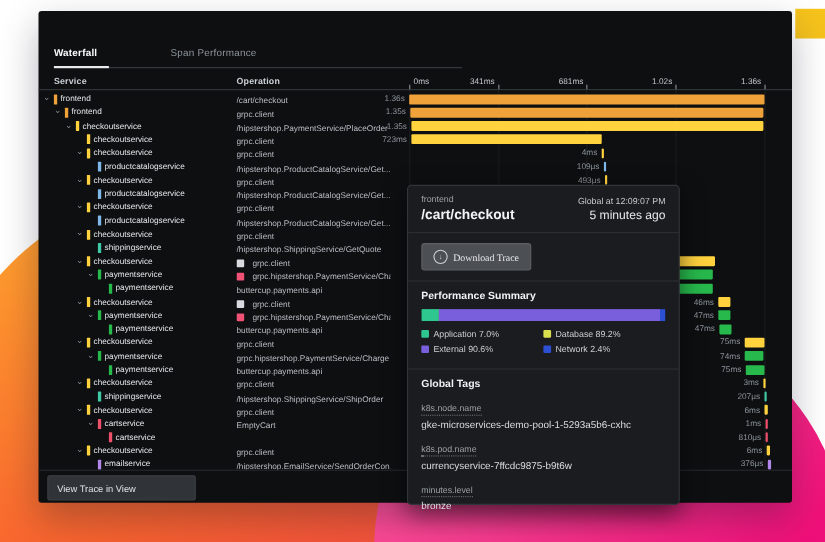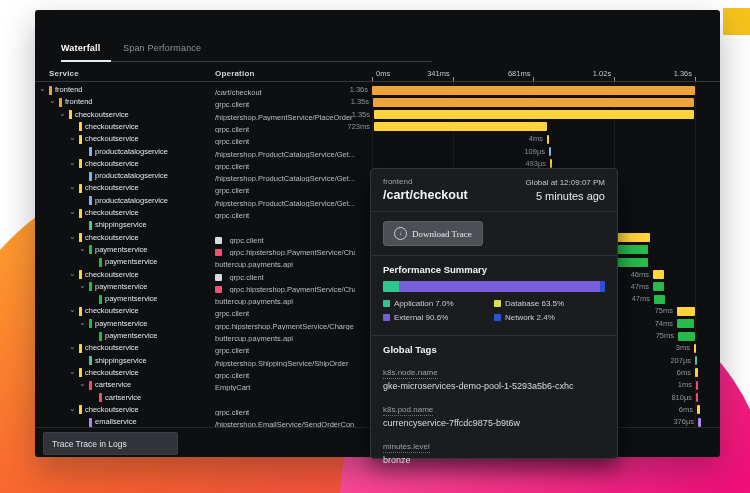--- a/index.html
+++ b/index.html
@@ -9,24 +9,24 @@
   .bg-circle{position:absolute;border-radius:50%;z-index:0;}
   .bg-circle.orange{left:-65px;top:165px;width:510px;height:510px;
     background:linear-gradient(160deg,#ff9f2e 10%,#f8622f 55%,#ef3a4e 90%);}
   .bg-circle.pink{left:340px;top:285px;width:430px;height:430px;
     background:linear-gradient(135deg,#ff4f9a 20%,#ef0f78 70%);}
   .yellow-square{position:absolute;left:723px;top:8px;width:27px;height:27px;background:#f6c31c;z-index:0;}
   
   .panel{position:absolute;left:35px;top:10px;width:685px;height:447px;background:#0d0f11;
          z-index:1;border-radius:3px;box-shadow:0 14px 34px rgba(20,20,40,.30);}
   
-  .tabs{position:absolute;left:12px;top:30px;width:100%;height:22px;}
+  .tabs{position:absolute;left:0;top:30px;width:100%;height:22px;}
   .tab{position:absolute;top:3px;font-size:9px;letter-spacing:.2px;cursor:pointer;}
   .tab.active{color:#fff;font-weight:700;}
-  .tab.inactive{color:#8d949b;}
+  .tab.inactive{color:#8d949b;margin-left:44px;}
   .tabs-baseline{position:absolute;left:14px;top:21px;width:371px;height:1px;background:#3a3e42;}
   .tab-underline{position:absolute;left:14px;top:20px;width:50px;height:2px;background:#e8eaec;}
   
   .cols{position:absolute;left:0;top:52px;width:100%;height:19px;border-bottom:1px solid #35393d;}
   .col-label{position:absolute;bottom:3px;font-size:8px;font-weight:600;color:#cdd2d6;letter-spacing:.2px;}
   .ruler-tick{position:absolute;bottom:0;width:1px;height:4px;background:#8d9298;}
   .ruler-label{position:absolute;bottom:3px;font-size:7.5px;color:#c3c7cb;}
   .ruler-label.ra{width:48px;text-align:right;}
   
   .rows{position:absolute;left:0;top:71px;width:100%;height:346px;overflow:hidden;}
@@ -214,20 +214,24 @@
     <span class="opw">
       
       <span class="op">grpc.client</span>
     </span>
 
   </div>
       <div class="row" style="top: 138.3px;">
 
     <span class="ind" style="left: 54px; background: rgb(63, 201, 164);"></span>
     <span class="svc" style="left: 60px;">shippingservice</span>
+    <span class="opw">
+      
+      <span class="op">/hipstershop.ShippingService/GetQuote</span>
+    </span>
 
   </div>
       <div class="row" style="top: 150.6px;">
     <span class="caret" style="left: 34px;">⌄</span>
     <span class="ind" style="left: 44px; background: rgb(255, 210, 62);"></span>
     <span class="svc" style="left: 50px;">checkoutservice</span>
     <span class="opw">
       <span class="opicon inferred"></span>
       <span class="op">grpc.client</span>
     </span>
@@ -391,21 +395,21 @@
     <span class="opw">
       
       <span class="op">/hipstershop.EmailService/SendOrderCon...</span>
     </span>
     <span class="dur" style="left: 613px;">376μs</span>
     <span class="bar" style="left: 663px; width: 3px; background: rgb(178, 135, 234);"></span>
   </div>
     </div>
 
   <div class="footer">
-    <div class="logs-btn">Trace Trace in Logs</div>
+    <div class="logs-btn">View Trace in View</div>
   </div>
 </div>
 
 <div class="popup">
   <div class="pp-sec" style="padding-bottom:9px;">
     <div class="pp-svc">frontend</div>
     <div class="pp-route">/cart/checkout</div>
     <div class="pp-when">
       <div class="pp-today">Global at 12:09:07 PM</div>
       <div class="pp-rel">5 minutes ago</div>
@@ -427,21 +431,21 @@
         <div style="width: 90.2%; background: rgb(122, 95, 220);"></div>
         <div style="width: 2.4%; background: rgb(45, 79, 209);"></div>
       </div>
     <div class="legend" id="perf-legend">
         <div class="lg-item">
           <span class="lg-sw" style="background: rgb(45, 199, 143);"></span>
           <span>Application 7.0%</span>
         </div>
         <div class="lg-item">
           <span class="lg-sw" style="background: rgb(217, 225, 77);"></span>
-          <span>Database 63.5%</span>
+          <span>Database 89.2%</span>
         </div>
         <div class="lg-item">
           <span class="lg-sw" style="background: rgb(122, 95, 220);"></span>
           <span>External 90.6%</span>
         </div>
         <div class="lg-item">
           <span class="lg-sw" style="background: rgb(45, 79, 209);"></span>
           <span>Network 2.4%</span>
         </div>
       </div>

